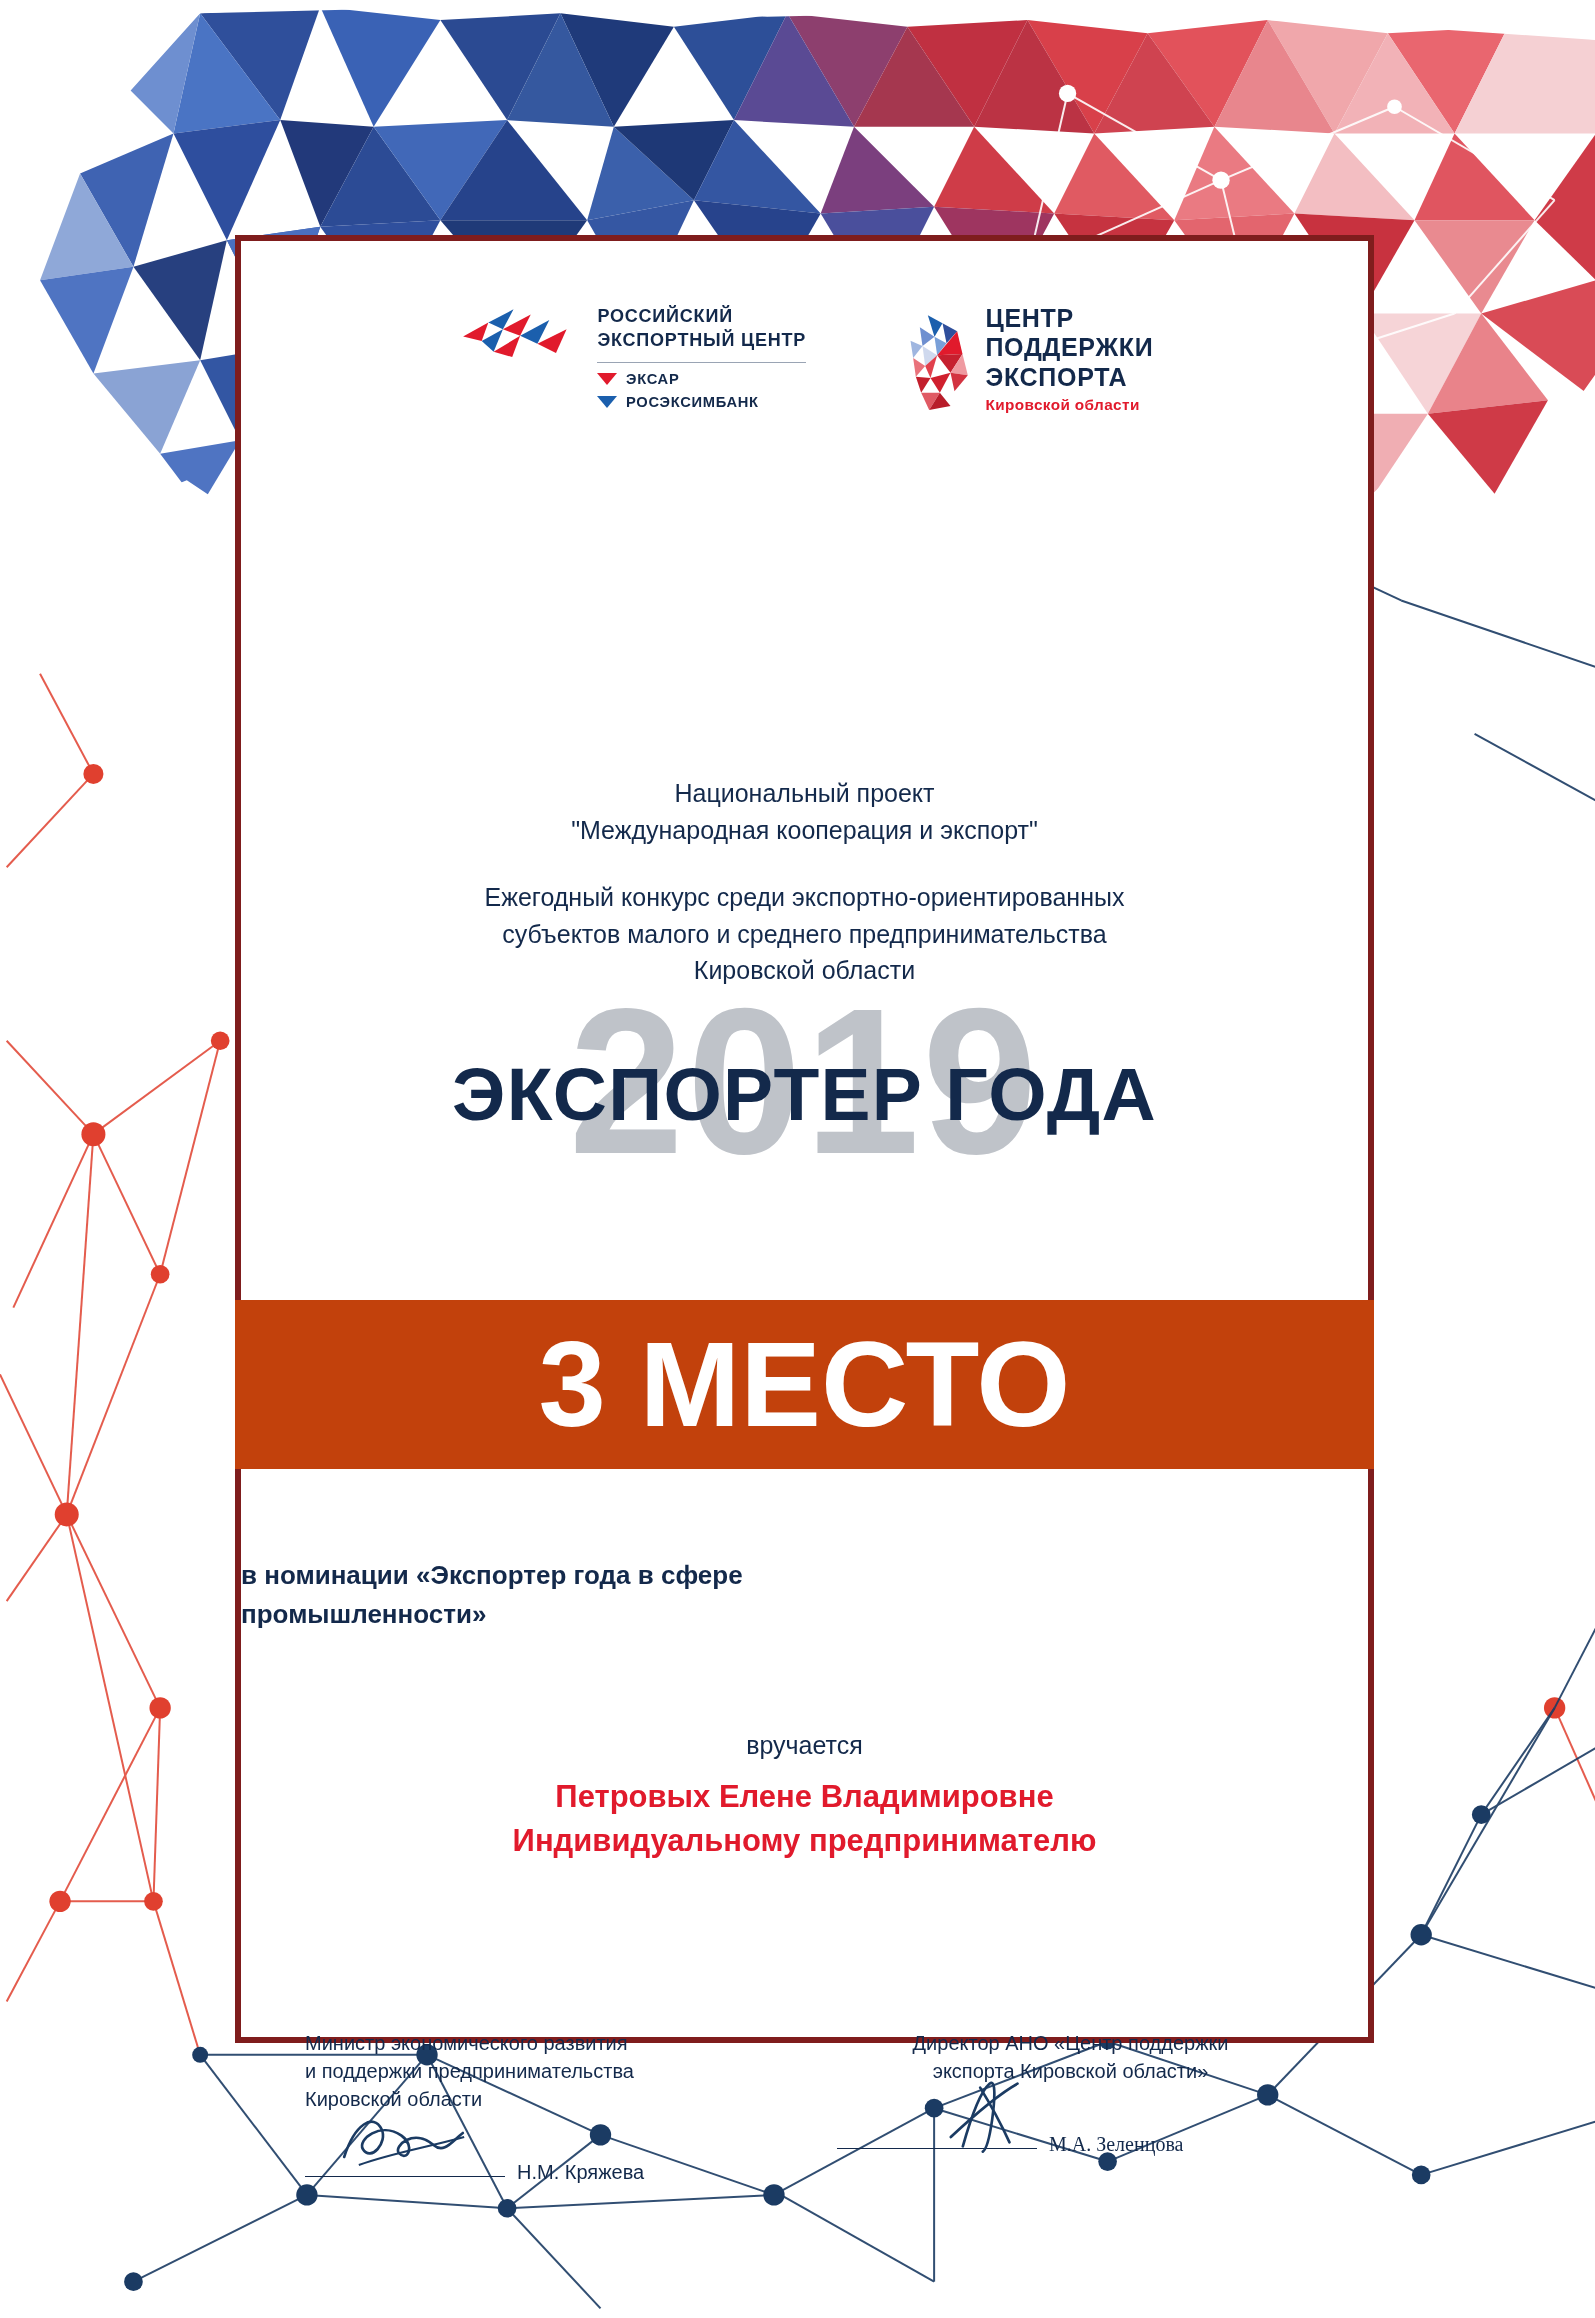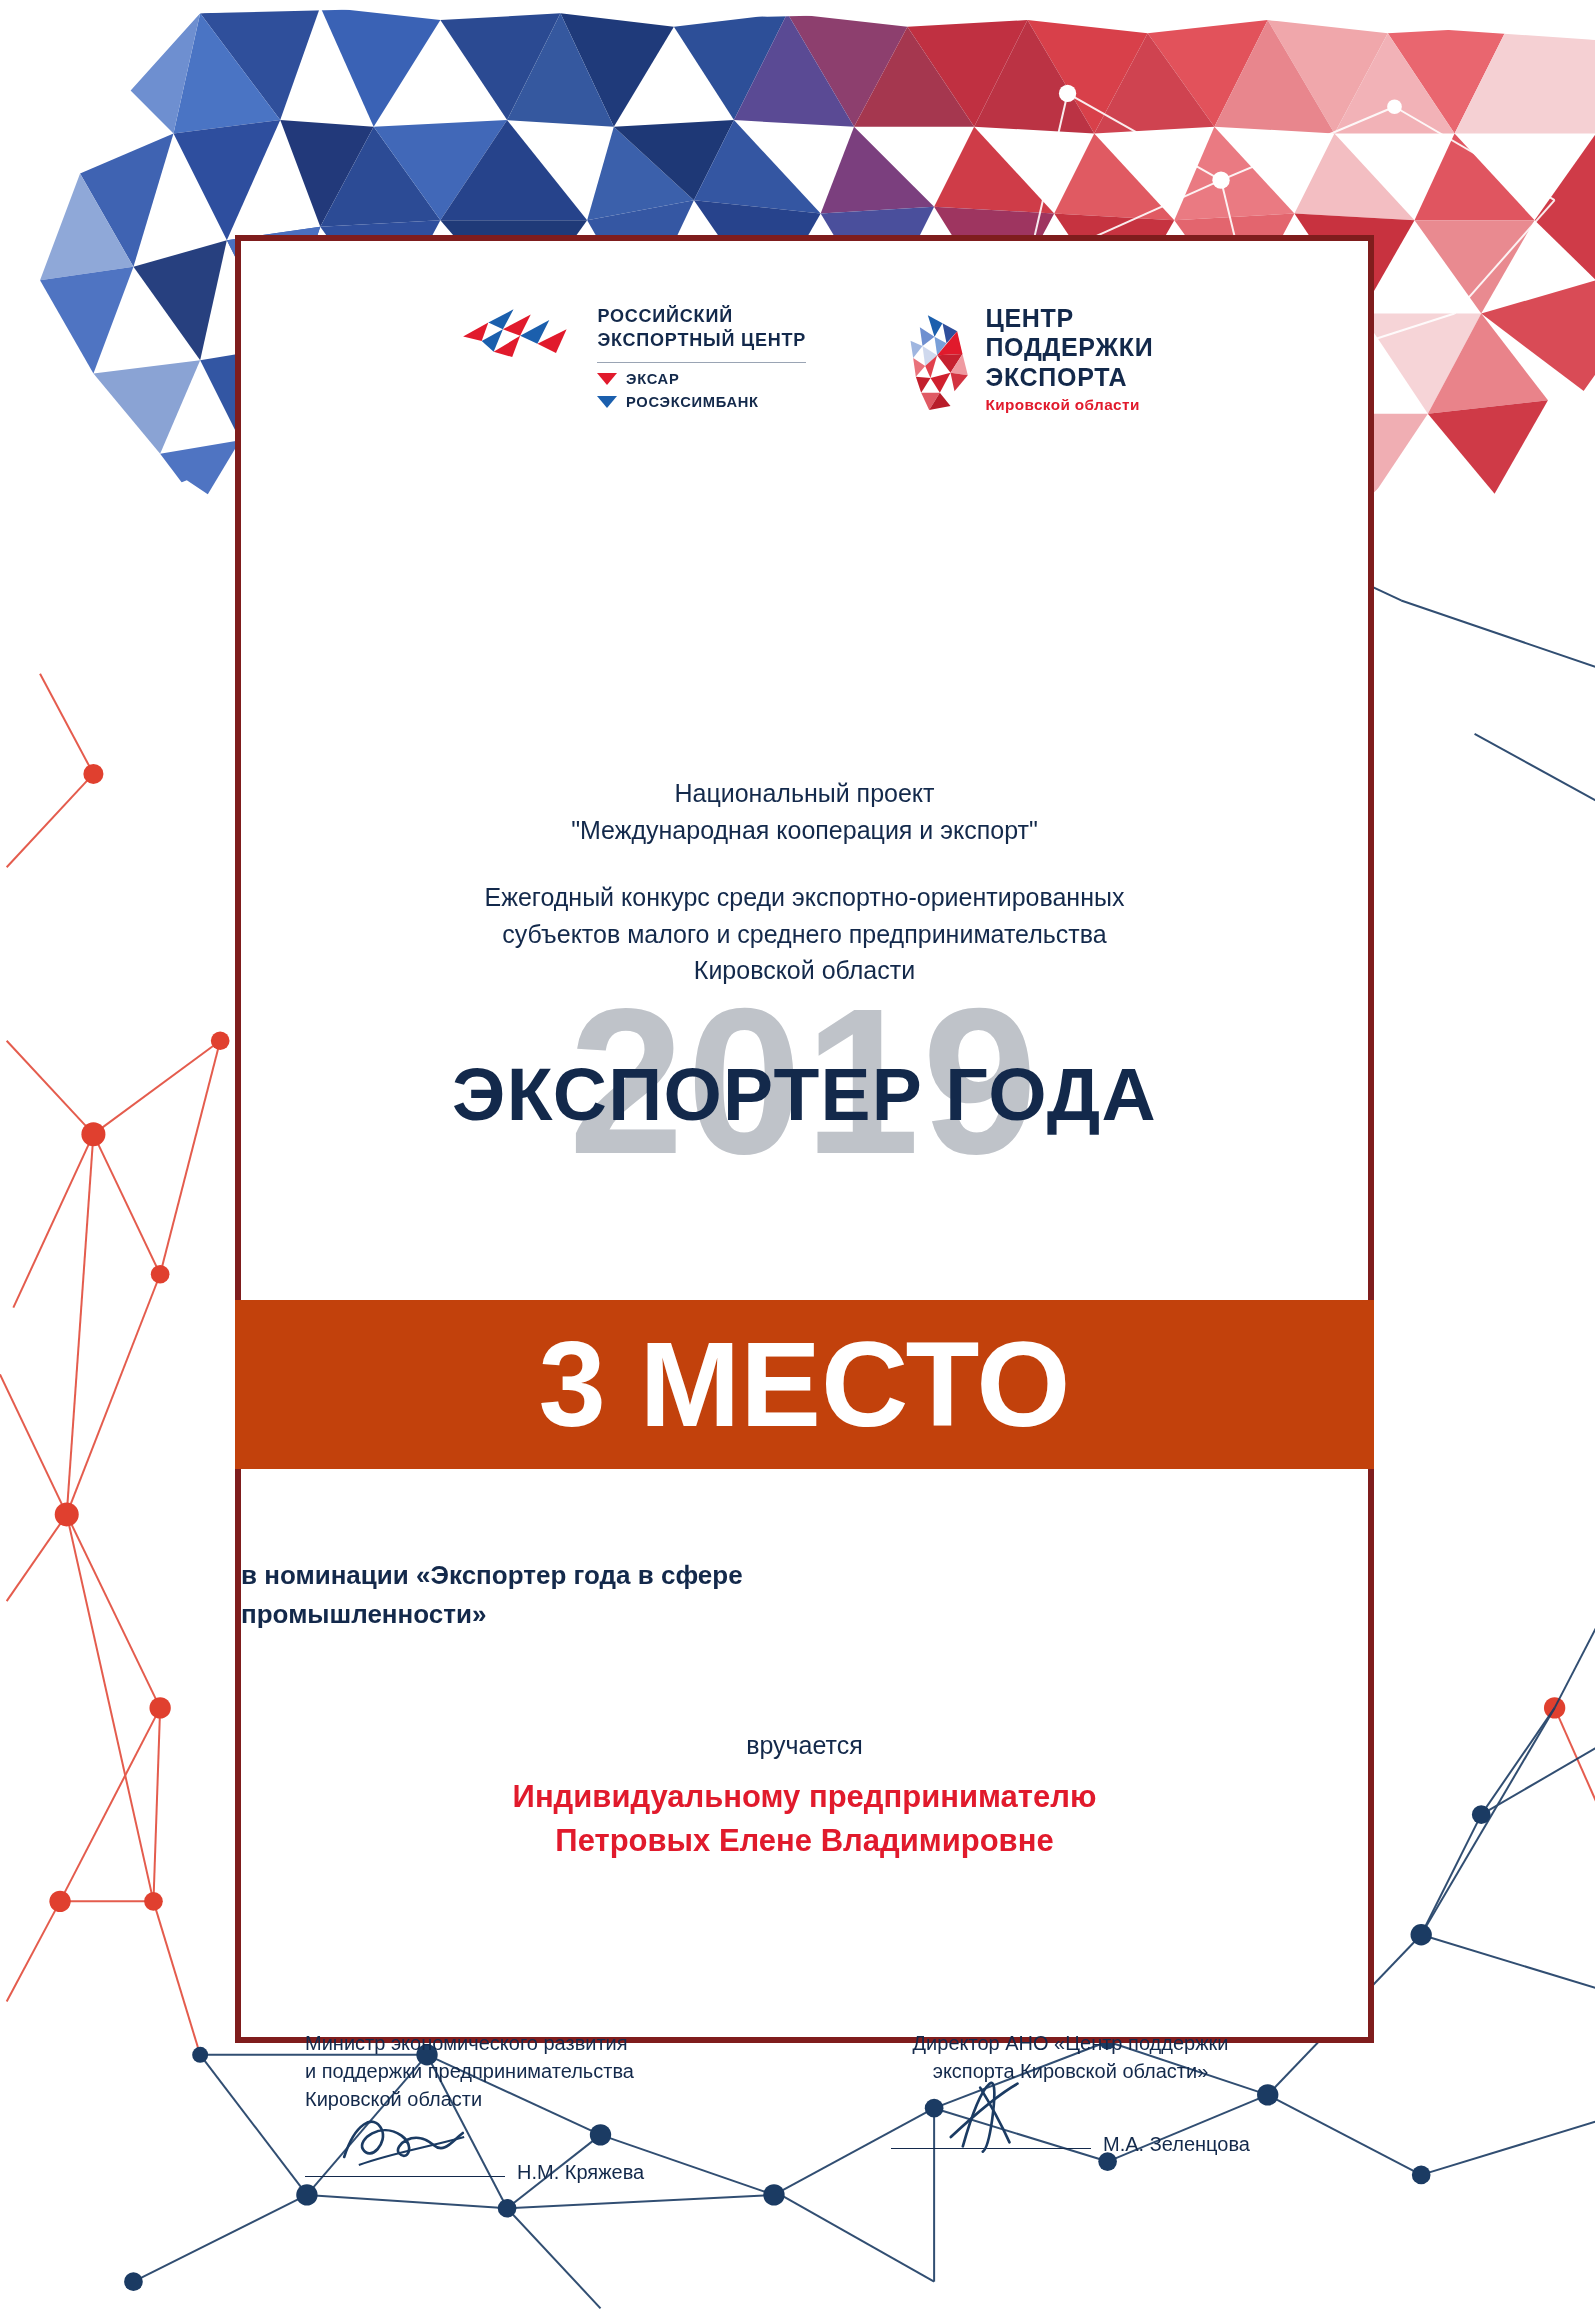--- a/index.html
+++ b/index.html
@@ -240,21 +240,21 @@
     font-size: 20px;
     line-height: 1.4;
   }
   .sig-line-row {
     margin-top: 41px;
     display: flex;
     align-items: flex-end;
     gap: 12px;
     position: relative;
   }
-  .sig-col.right .sig-line-row { justify-content: center; }
+  .sig-col.right .sig-line-row { justify-content: flex-start; font-family: Liberation Serif, serif; }
   .sig-rule {
     width: 200px;
     height: 1.3px;
     background: #13294b;
   }
   .sig-name {
     color: #13294b;
     font-size: 20px;
     white-space: nowrap;
     transform: translateY(6.7px);
@@ -541,22 +541,22 @@
     <div class="place-text">3 МЕСТО</div>
   </div>
 
   <div class="nomination">
     <div>в номинации «Экспортер года в сфере</div>
     <div>промышленности»</div>
   </div>
 
   <div class="awarded-to-label">вручается</div>
   <div class="recipient">
+    <div>Петровых Елене Владимировне</div>
     <div>Индивидуальному предпринимателю</div>
-    <div>Петровых Елене Владимировне</div>
   </div>
 
   <div class="signatures">
 
     <div class="sig-col left">
       <div class="sig-role">Министр экономического развития</div>
       <div class="sig-role">и поддержки предпринимательства</div>
       <div class="sig-role">Кировской области</div>
       <div class="sig-line-row">
         <svg class="sig-scribble" viewBox="0 0 250 120" xmlns="http://www.w3.org/2000/svg">

